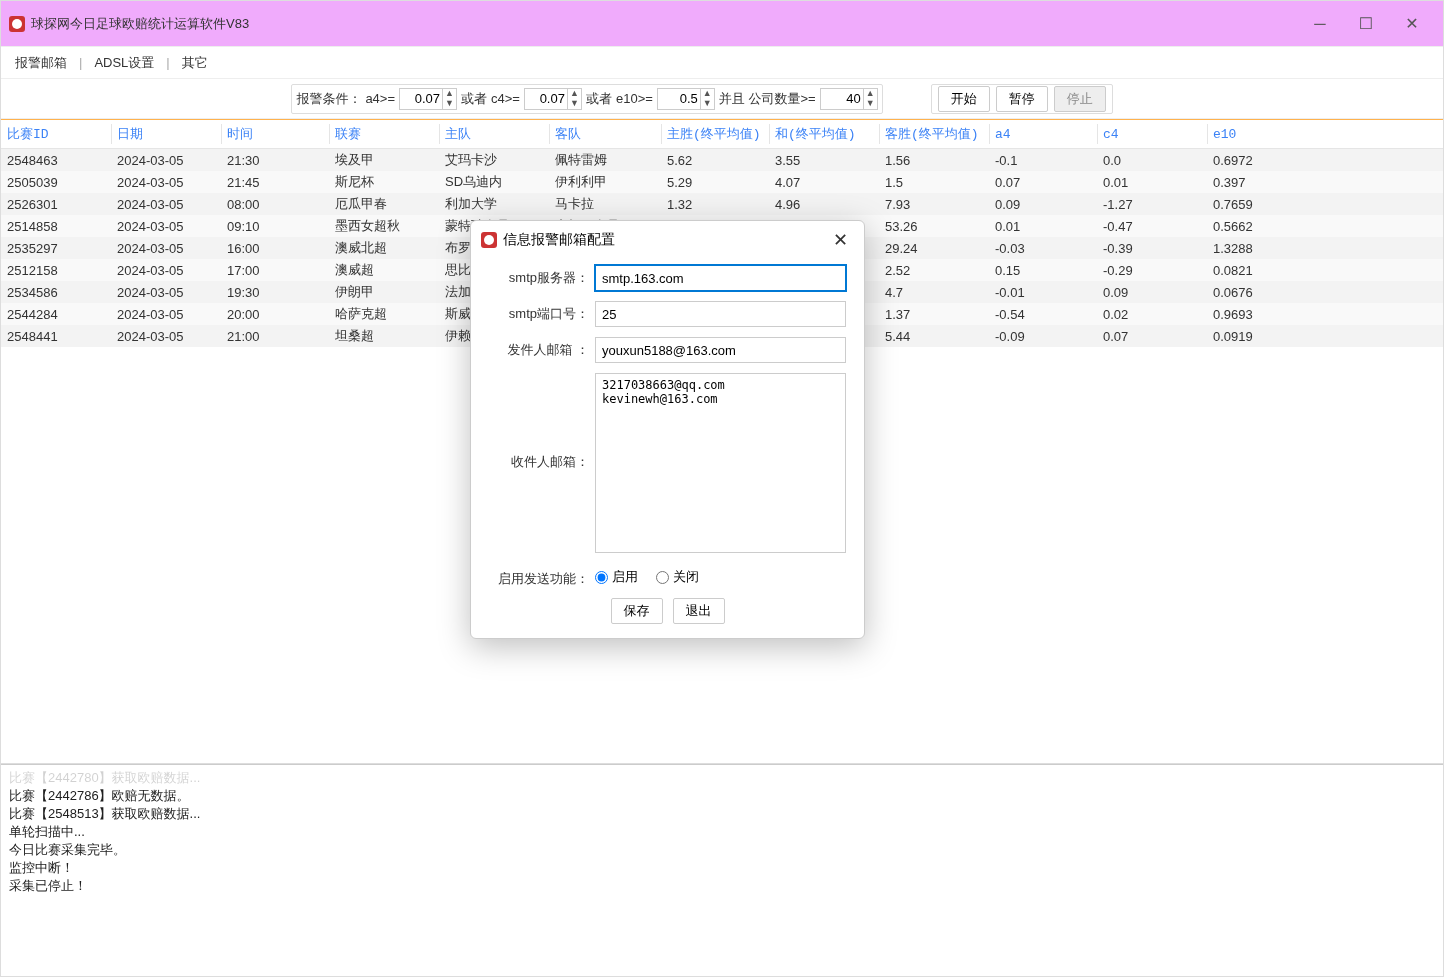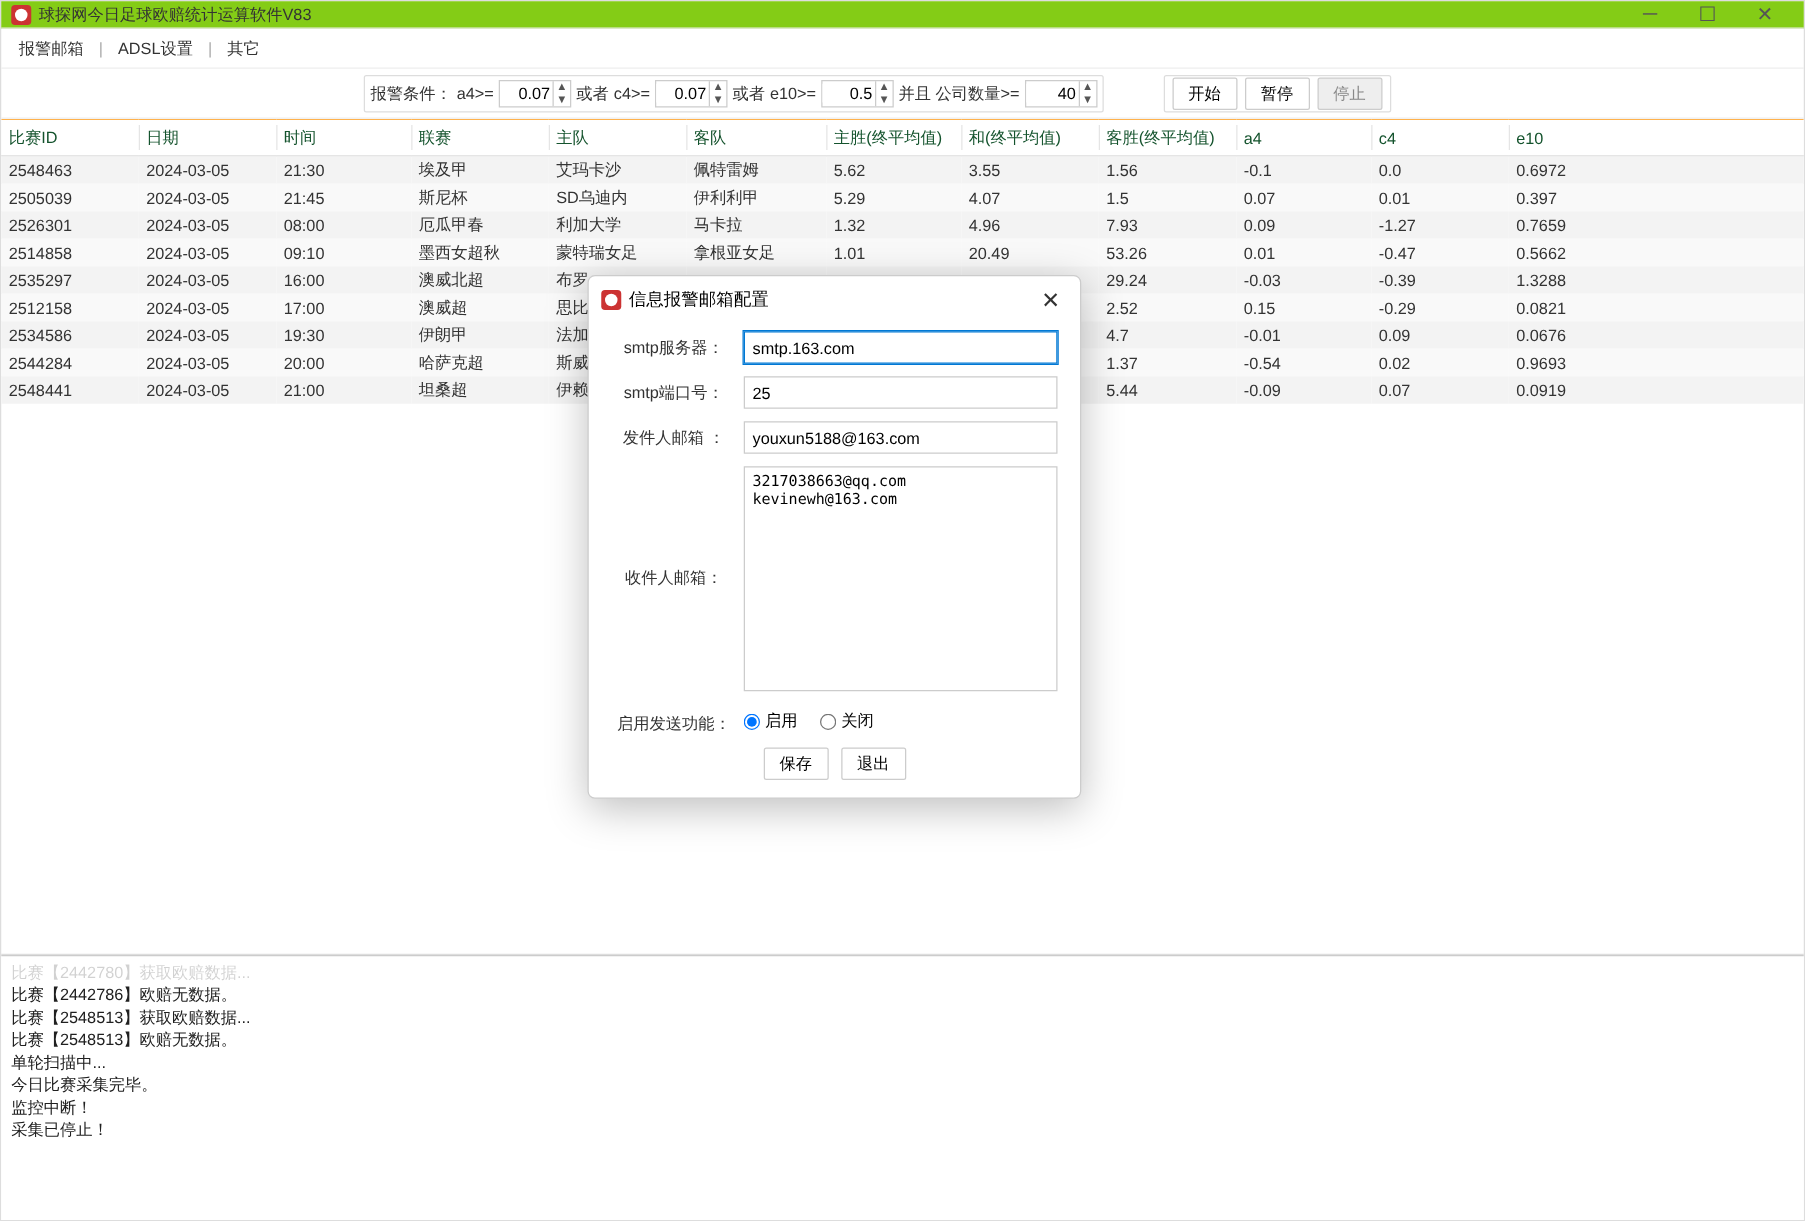--- a/index.html
+++ b/index.html
@@ -1,56 +1,56 @@
 <!DOCTYPE html>
 <html><head>
 <meta charset="utf-8">
 <style>
 * { box-sizing: border-box; margin: 0; padding: 0; font-family: "Microsoft YaHei", "SimSun", Arial, sans-serif; }
 body { background: #f0f0f0; width: 1444px; height: 977px; overflow: hidden; position: relative; }
 .window { background: #fff; width: 100%; height: 100%; display: flex; flex-direction: column; border: 1px solid #ddd; }
-.titlebar { height: 22px; background: #84cc16; display: flex; align-items: center; padding: 0 8px; border-bottom: 1px solid #eee; }
+.titlebar { height: 46px; background: #f0abfc; display: flex; align-items: center; padding: 0 8px; border-bottom: 1px solid #eee; }
 .titlebar .app-icon { width: 16px; height: 16px; background: #c33; border-radius: 3px; margin-right: 6px; display:inline-block; position:relative;}
 .titlebar .app-icon::after{content:"";position:absolute;top:3px;left:3px;width:10px;height:10px;background:#fff;border-radius:50%;}
 .titlebar .title { font-size: 13px; color: #333; }
 .titlebar .winbtns { margin-left: auto; display: flex; }
 .titlebar .winbtn { width: 46px; height: 30px; display: flex; align-items: center; justify-content: center; cursor: pointer; color:#555;}
 .menubar { height: 32px; display: flex; align-items: center; padding: 0 8px; border-bottom: 1px solid #eee; font-size: 13px; color:#333;}
 .menubar .mitem { padding: 0 6px; cursor:pointer;}
 .menubar .sep { color: #aaa; padding: 0 6px; }
 .toolbar { height: 40px; border-bottom: 1px solid #eee; display:flex; align-items:center; justify-content:center; padding:4px 60px 4px 20px; gap:8px; position:relative;}
 .filterbox { display:flex; align-items:center; border:1px solid #ddd; padding:2px 4px; gap:4px; font-size:13px; color:#333; height:30px; border-radius:2px;}
 .numfield { display:flex; align-items:center; border:1px solid #ccc; height:22px; background:#fff;}
 .numfield input { border:none; width:42px; text-align:right; padding:0 2px; font-size:13px; outline:none;}
 .numfield .spin { display:flex; flex-direction:column; width:14px; height:20px; border-left:1px solid #ccc;}
 .numfield .spin div { height:10px; font-size:9px; text-align:center; line-height:9px; cursor:pointer; color:#555; user-select:none;}
 .actbtns { display:flex; gap:6px; border:1px solid #ddd; padding:2px 6px; height:30px; align-items:center; border-radius:2px; margin-left:40px;}
 .btn { border:1px solid #ccc; background:#fff; font-size:13px; padding:3px 12px; cursor:pointer; border-radius:2px;}
 .btn.disabled { background:#eee; color:#888; cursor:default;}
 .table-wrap { flex:1; overflow:auto; border-bottom:1px solid #ddd;}
 table { width:100%; border-collapse:collapse; font-size:13px;}
-th { text-align:left; background:#fff; font-weight:normal; padding:5px 6px; color:#14532d; border-bottom:1px solid #e5e5e5; border-top:1px solid #ffb24d; position:relative;}
+th { text-align:left; background:#fff; font-weight:normal; padding:5px 6px; color:#3b82f6; border-bottom:1px solid #e5e5e5; border-top:1px solid #ffb24d; position:relative;font-family:Liberation Mono, monospace;}
 th::before{content:"";position:absolute;left:0;top:4px;bottom:4px;width:1px;background:#e5e5e5;}
 th:first-child::before{display:none;}
 td { padding:2px 6px; color:#333;}
 tr:nth-child(even) td { background:#f9f9f9;}
 tr:nth-child(odd) td { background:#f3f3f3;}
 .log { height:212px; background:#fff; font-size:13px; font-family:"SimSun",monospace; padding:4px 8px; overflow:auto; border-top:1px solid #ccc; color:#202020;}
 .log .line{line-height:18px; white-space:nowrap;}
 .log .o{color:rgba(0,0,0,0.18);}
 
 .dialog-overlay{position:absolute;top:0;left:0;right:0;bottom:0;}
 .dialog{position:absolute;left:470px;top:220px;width:395px;background:#fff;border:1px solid #ccc;border-radius:6px;box-shadow:0 8px 32px rgba(0,0,0,0.25);}
 .dialog-title{display:flex;align-items:center;padding:8px 10px;font-size:14px;}
 .dialog-title .app-icon{width:16px;height:16px;background:#c33;border-radius:3px;margin-right:6px;display:inline-block;position:relative;}
 .dialog-title .app-icon::after{content:"";position:absolute;top:3px;left:3px;width:10px;height:10px;background:#fff;border-radius:50%;}
 .dialog-title .close{margin-left:auto;cursor:pointer;font-size:18px;padding:0 6px;color:#333;}
 .dialog-body{padding:6px 18px 14px;font-size:13px;}
 .form-row{display:flex;align-items:flex-start;margin-bottom:10px;}
-.form-row .lbl{width:106px;text-align:center;padding-right:6px;padding-top:4px;color:#333;}
+.form-row .lbl{width:106px;text-align:right;padding-right:6px;padding-top:4px;color:#333;}
 .form-row .fld{flex:1;}
 .txt{width:100%;border:1px solid #ccc;padding:4px 6px;font-size:13px;height:26px;}
 .txt.focus{border:1px solid #0078d4;box-shadow:0 0 0 1px #0078d4;}
 .ta{width:100%;height:180px;border:1px solid #ccc;padding:4px 6px;font-size:12px;font-family:"SimSun",monospace;resize:none;white-space:pre;}
 .radio-row{display:flex;align-items:center;gap:18px;padding-top:2px;}
 .radio-row label{display:flex;align-items:center;gap:4px;cursor:pointer;}
 .dialog-actions{display:flex;justify-content:center;gap:10px;margin-top:10px;}
 .col-id{width:110px;} .col-date{width:110px;} .col-time{width:108px;} .col-league{width:110px;} .col-home{width:110px;} .col-away{width:112px;} .col-hw{width:108px;} .col-d{width:110px;} .col-aw{width:110px;} .col-a4{width:108px;} .col-c4{width:110px;} .col-e10{width:auto;}
 </style>
 </head>
@@ -266,21 +266,20 @@
             <td class="col-e10">0.0919</td>
           </tr>
         </tbody>
     </table>
   </div>
 
   <div class="log" id="log">
       <div class="line o">比赛【2442780】获取欧赔数据...</div>
       <div class="line ">比赛【2442786】欧赔无数据。</div>
       <div class="line ">比赛【2548513】获取欧赔数据...</div>
-      <div class="line ">比赛【2548513】欧赔无数据。</div>
       <div class="line ">单轮扫描中...</div>
       <div class="line ">今日比赛采集完毕。</div>
       <div class="line ">监控中断！</div>
       <div class="line ">采集已停止！</div>
     </div>
 </div>
 
 <div class="dialog-overlay">
   <div class="dialog">
     <div class="dialog-title">

